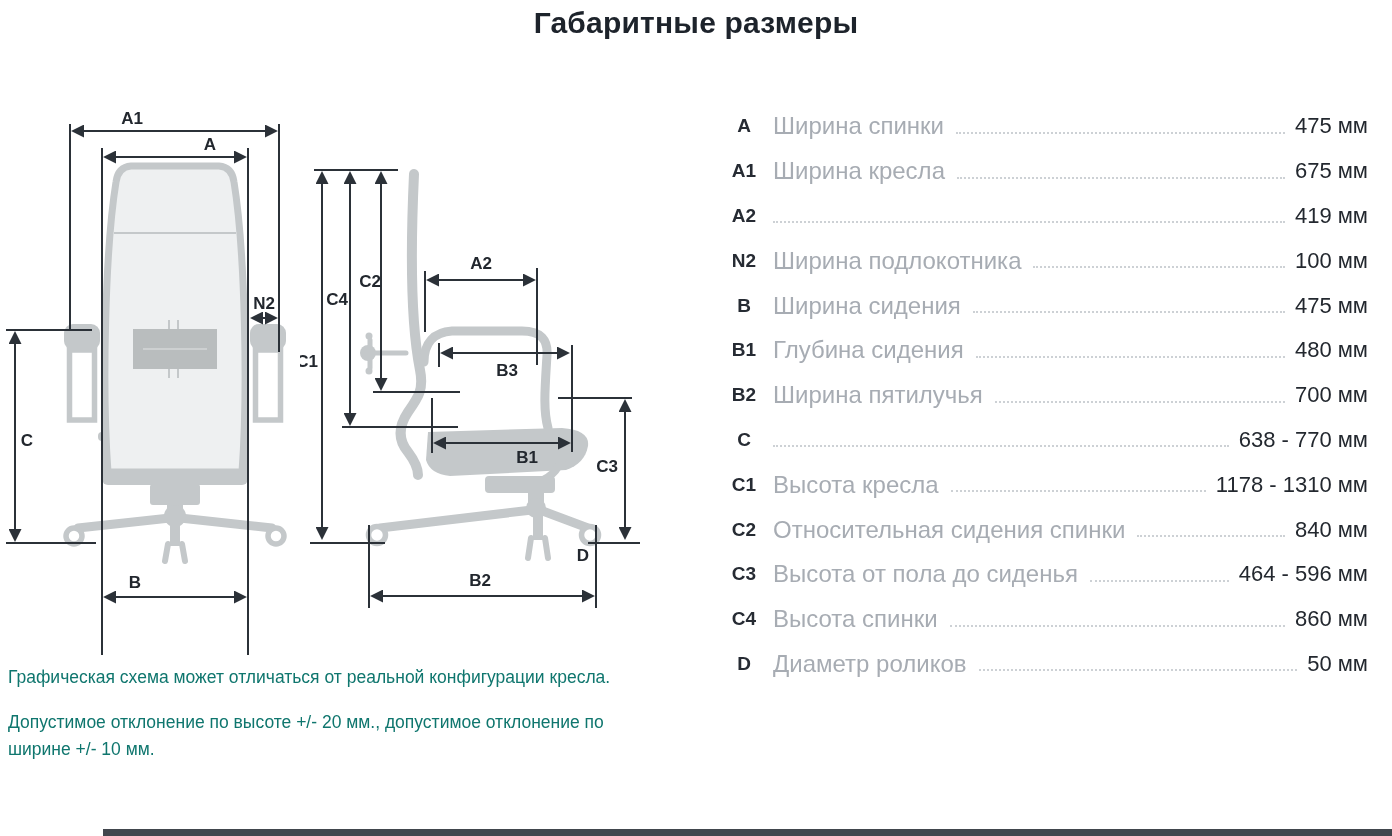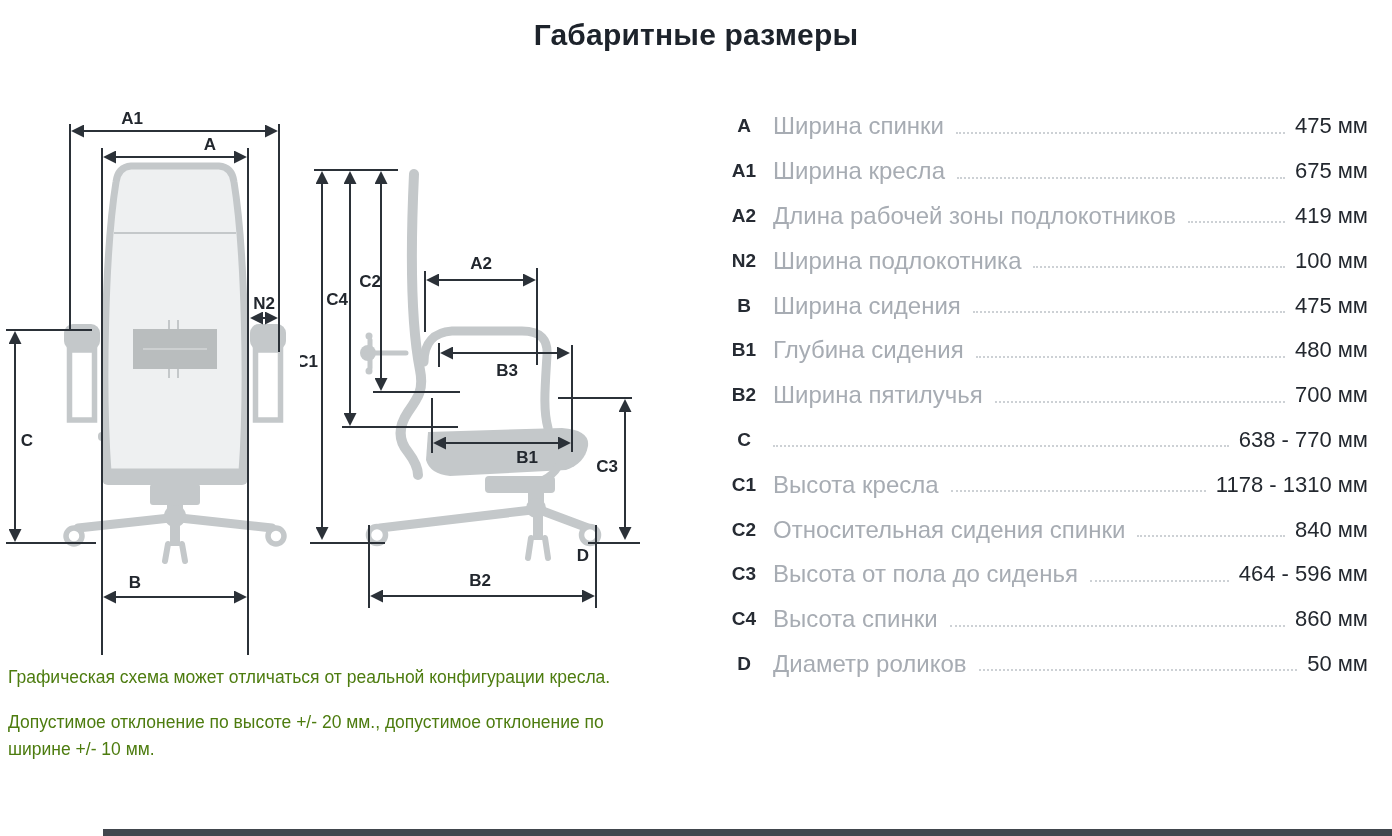--- a/index.html
+++ b/index.html
@@ -2,21 +2,21 @@
 <html><head>
 <meta charset="utf-8">
 <style>
   html,body{margin:0;padding:0;}
   body{
     width:1392px;height:836px;position:relative;overflow:hidden;
     background:#ffffff;font-family:"Liberation Sans",sans-serif;
   }
   .page-title{
     position:absolute;top:0;left:0;width:100%;text-align:center;
-    margin:0;padding-top:18px;font-size:30px;font-weight:700;color:#1d232b;
+    margin:0;padding-top:6px;font-size:30px;font-weight:700;color:#1d232b;
     letter-spacing:.2px;
   }
   .front-view{position:absolute;left:2px;top:100px;}
   .side-view{position:absolute;left:300px;top:140px;}
   svg text{
     font-family:"Liberation Sans",sans-serif;font-weight:700;
     font-size:17px;fill:#22272e;
   }
   .spec-table{
     position:absolute;left:727px;top:104px;width:641px;
@@ -31,21 +31,21 @@
   }
   .spec-leader{
     flex:1;height:13px;margin:0 10px 0 12px;
     border-bottom:2px dotted #cdd1d5;min-width:14px;
   }
   .spec-value{
     flex:none;font-size:22px;color:#23282f;white-space:nowrap;text-align:right;
   }
   .notes{
     position:absolute;left:8px;top:664px;width:632px;
-    font-size:17.5px;line-height:1.5;color:#4d7c0f;
+    font-size:17.5px;line-height:1.5;color:#0f766e;
   }
   .notes p{margin:0 0 19px 0;}
   .bottom-bar{
     position:absolute;left:103px;right:0;bottom:0;height:7px;background:#41464d;
   }
 </style>
 </head>
 <body>
 
 <h1 class="page-title">Габаритные размеры</h1>
@@ -169,21 +169,20 @@
     <span class="spec-value">475 мм</span>
   </div>
   <div class="spec-row">
     <span class="spec-code">A1</span>
     <span class="spec-label">Ширина кресла</span>
     <span class="spec-leader"></span>
     <span class="spec-value">675 мм</span>
   </div>
   <div class="spec-row">
     <span class="spec-code">A2</span>
-    <span class="spec-label">Длина рабочей зоны подлокотников</span>
     <span class="spec-leader"></span>
     <span class="spec-value">419 мм</span>
   </div>
   <div class="spec-row">
     <span class="spec-code">N2</span>
     <span class="spec-label">Ширина подлокотника</span>
     <span class="spec-leader"></span>
     <span class="spec-value">100 мм</span>
   </div>
   <div class="spec-row">

